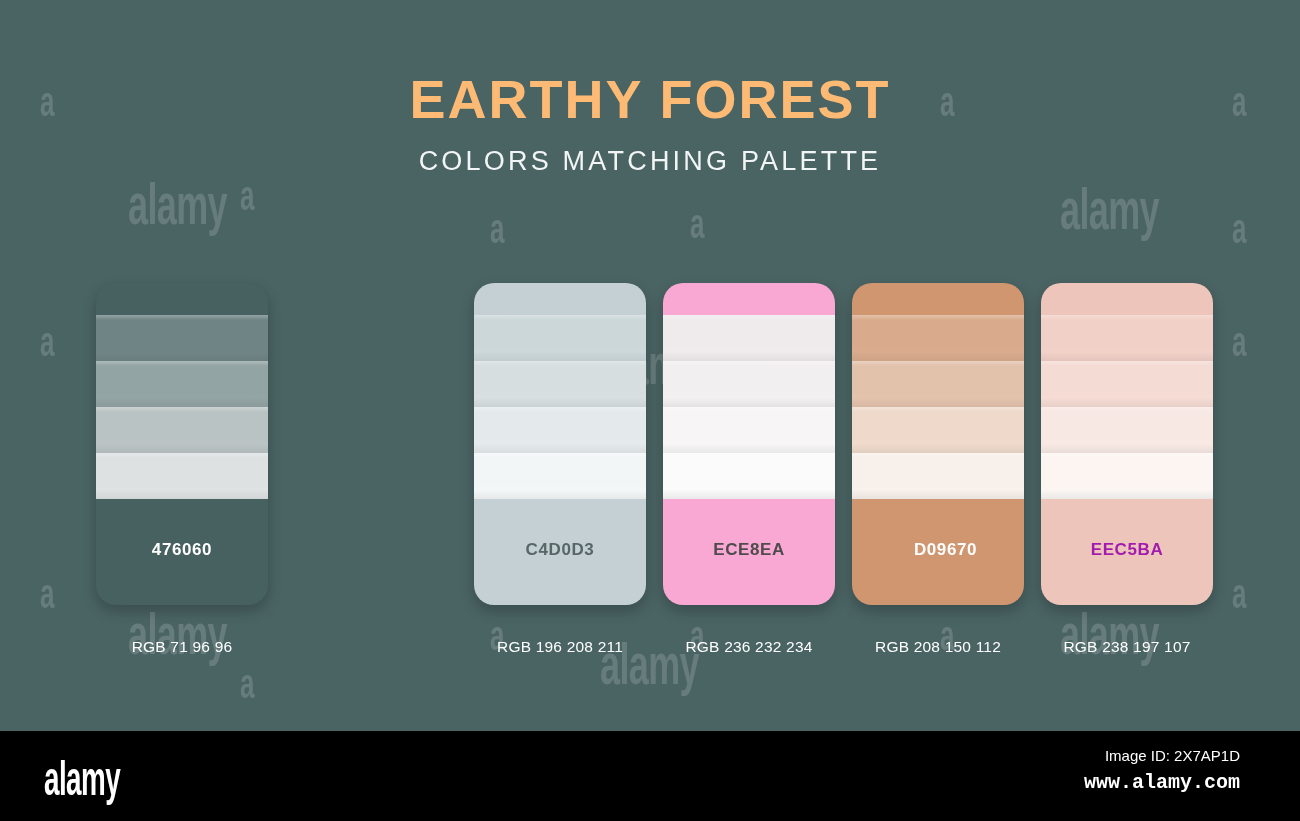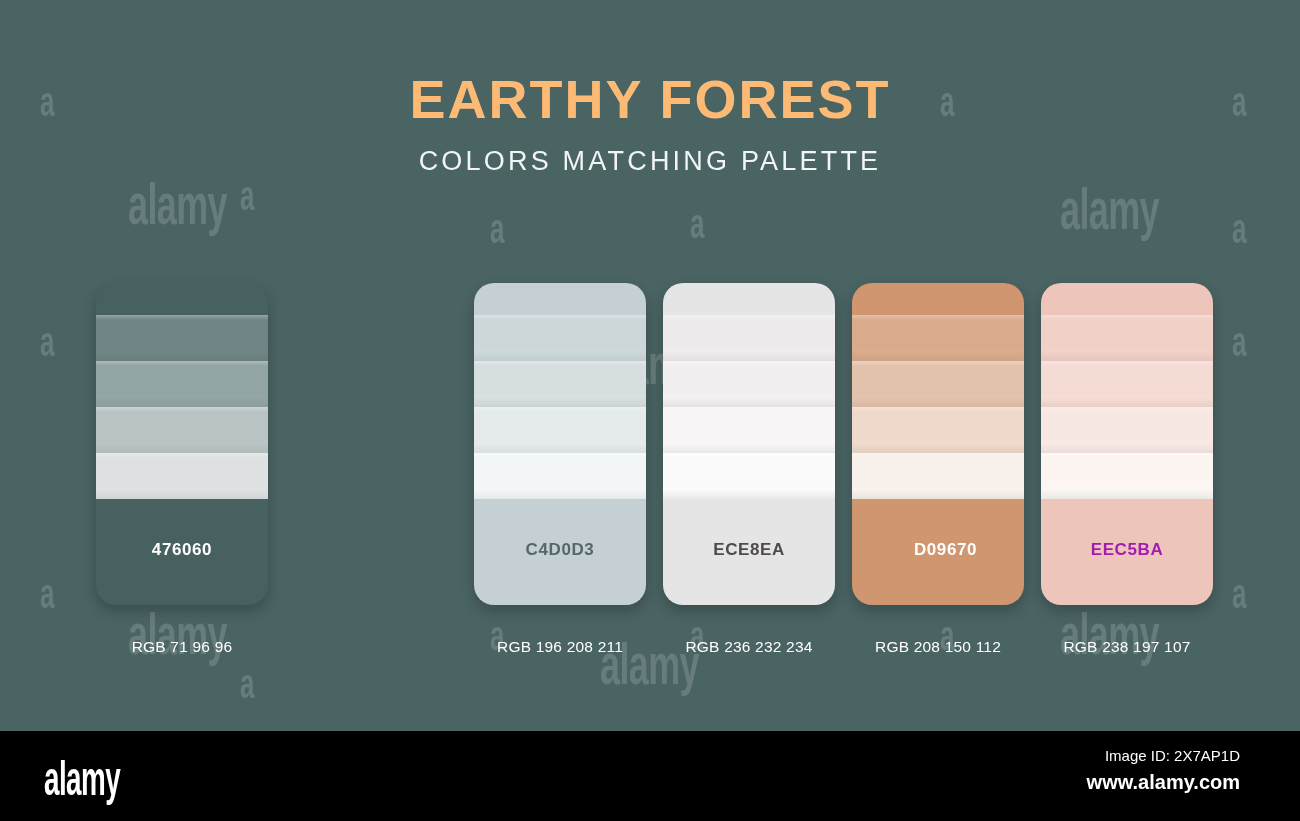--- a/index.html
+++ b/index.html
@@ -173,21 +173,21 @@
     font-family:"Liberation Sans", sans-serif;
     font-size:15px;
     font-weight:400;
     color:#ffffff;
     text-align:right;
     width:320px;
   }
   #alamy-url {
     position:absolute;
     right:60px; top:40px;
-    font-family:Liberation Sans, sans-serif;
+    font-family:Liberation Mono, monospace;
     font-size:20px;
     font-weight:700;
     color:#ffffff;
     text-align:right;
     width:320px;
   }
 </style>
 </head>
 <body>
 
@@ -247,21 +247,21 @@
               <div class="band" style="top: 32px; background: linear-gradient(rgb(204, 215, 217) 0%, rgb(204, 215, 217) 72%, rgb(211, 223, 225) 100%);"></div>
               <div class="band" style="top: 78px; background: linear-gradient(rgb(214, 222, 224) 0%, rgb(214, 222, 224) 72%, rgb(221, 230, 232) 100%);"></div>
               <div class="band" style="top: 124px; background: linear-gradient(rgb(228, 234, 235) 0%, rgb(228, 234, 235) 72%, rgb(236, 242, 243) 100%);"></div>
               <div class="band" style="top: 170px; background: linear-gradient(rgb(243, 246, 247) 0%, rgb(243, 246, 247) 72%, rgb(252, 255, 255) 100%);"></div>
             </div>
             <div class="hexlabel" style="color: rgb(89, 102, 104);">C4D0D3</div>
           </div>
           <div class="rgblabel">RGB 196 208 211</div>
         </div>
         <div class="swatch" style="left: 567px;">
-          <div class="card" style="background: #e5e5e5; padding-left: 6px;">
+          <div class="card" style="background: #f9a8d4; padding-left: 6px;">
             <div class="bands">
               <div class="band" style="top: 32px; background: linear-gradient(rgb(239, 235, 237) 0%, rgb(239, 235, 237) 72%, rgb(247, 243, 245) 100%);"></div>
               <div class="band" style="top: 78px; background: linear-gradient(rgb(242, 239, 240) 0%, rgb(242, 239, 240) 72%, rgb(250, 247, 248) 100%);"></div>
               <div class="band" style="top: 124px; background: linear-gradient(rgb(247, 245, 246) 0%, rgb(247, 245, 246) 72%, rgb(255, 254, 255) 100%);"></div>
               <div class="band" style="top: 170px; background: linear-gradient(rgb(252, 251, 251) 0%, rgb(252, 251, 251) 72%, rgb(255, 255, 255) 100%);"></div>
             </div>
             <div class="hexlabel" style="color: rgb(79, 75, 77);">ECE8EA</div>
           </div>
           <div class="rgblabel">RGB 236 232 234</div>
         </div>

